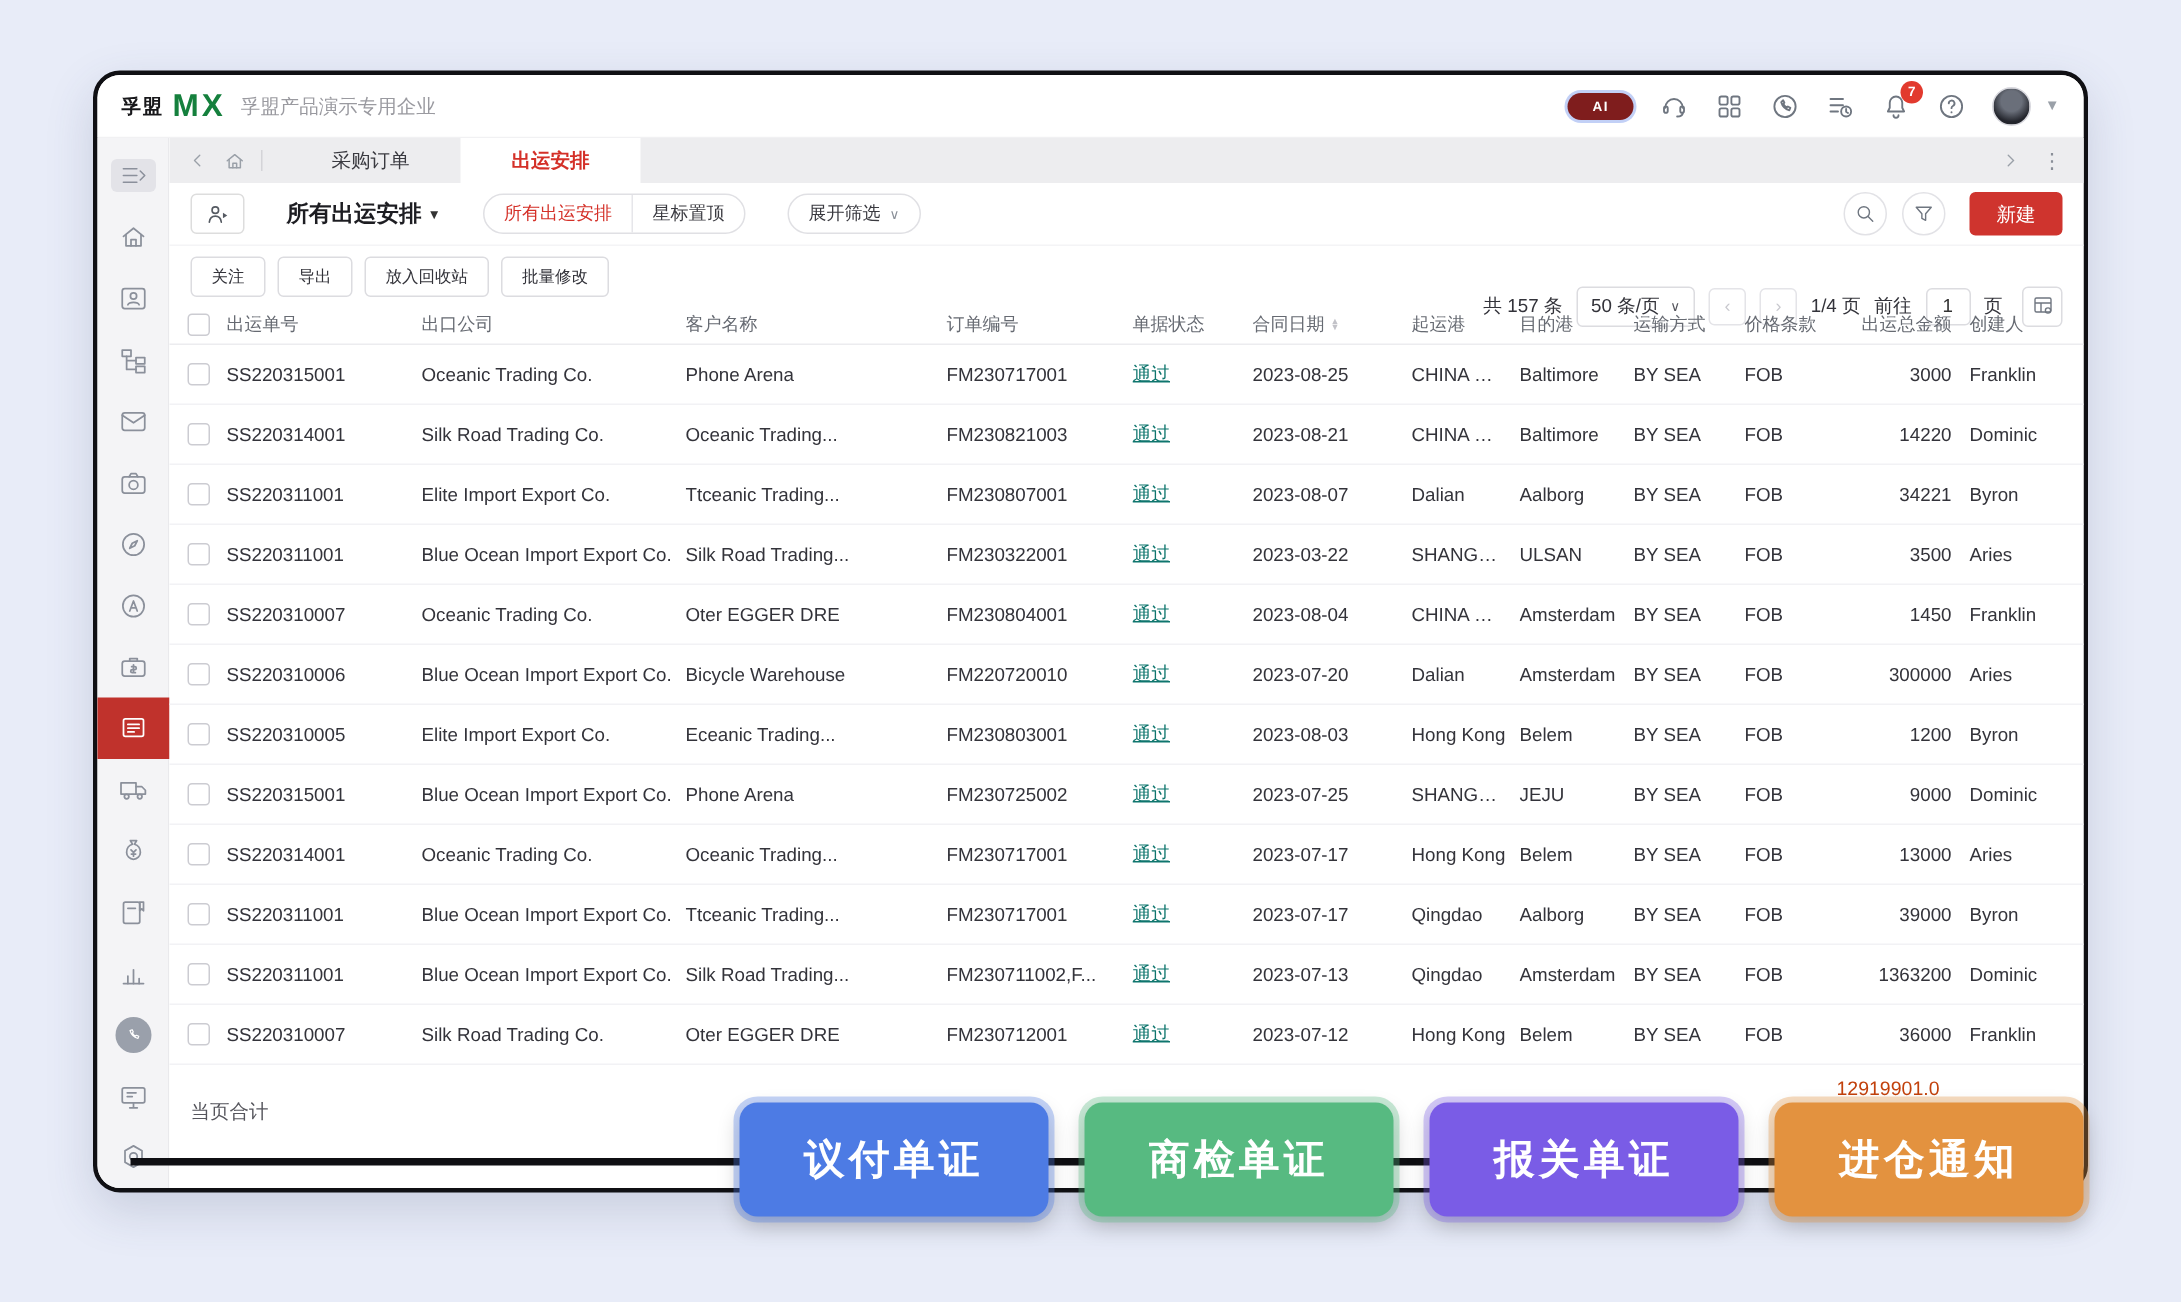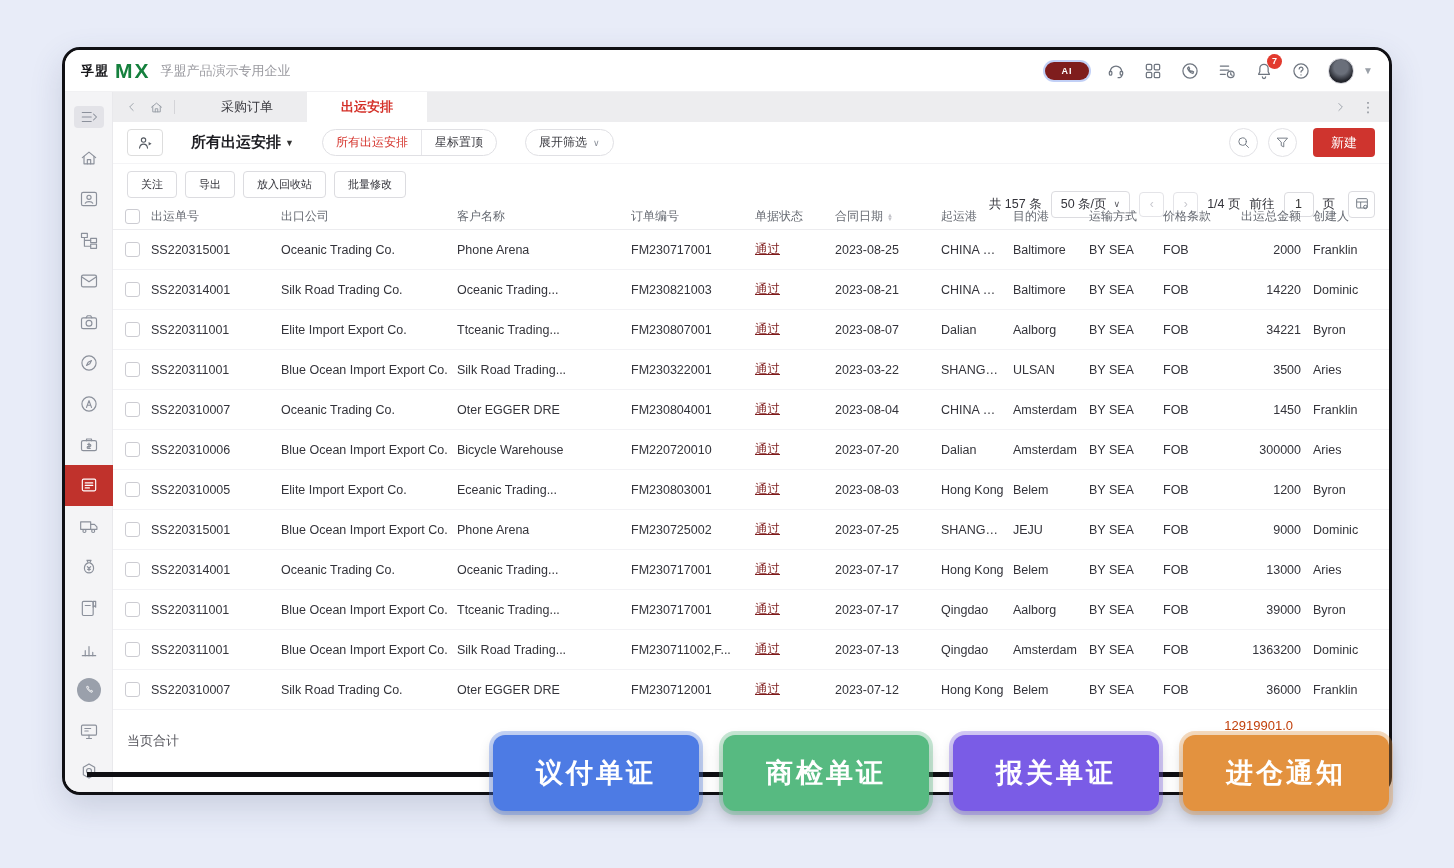--- a/index.html
+++ b/index.html
@@ -92,21 +92,21 @@
 
   
   :root { --cols: 38px 130px 176px 174px 124px 80px 106px 72px 76px 74px 76px 64px 1fr; }
   .thead { display:grid; grid-template-columns:var(--cols); height:26px; align-items:center;
            font-size:12px; color:#666a72; border-bottom:1px solid #ececef; }
   .trow { display:grid; grid-template-columns:var(--cols); height:40px; align-items:center;
           font-size:12.5px; color:#33333a; border-bottom:1px solid #f2f2f5; }
   .cell { white-space:nowrap; overflow:hidden; text-overflow:ellipsis; padding-right:8px; }
   .cb-cell { display:flex; justify-content:center; }
   .checkbox { width:15px; height:15px; border:1px solid #ccccd2; border-radius:3px; background:#fff; }
-  .status-link { color:#7f1d1d; text-decoration:underline; }
+  .status-link { color:#0f766e; text-decoration:underline; }
   .amount { text-align:right; padding-right:2px; }
   .creator { padding-left:10px; }
   .sort-ic { display:inline-flex; flex-direction:column; line-height:4px; font-size:6px; color:#c2c2c8;
              margin-left:4px; vertical-align:middle; }
   .summary { height:82px; position:relative; font-size:13px; color:#55555c; }
   .summary-label { position:absolute; left:14px; top:22px; }
   .summary-total { position:absolute; right:96px; top:8px; color:#c2410c; font-size:13px; }
 
   
   .flow-line { position:absolute; left:22px; top:722px; width:1180px; height:5px; background:#0f0f13; z-index:4; }
@@ -411,21 +411,21 @@
     <div class="cell">SS220315001</div>
     <div class="cell">Oceanic Trading Co.</div>
     <div class="cell">Phone Arena</div>
     <div class="cell">FM230717001</div>
     <div class="cell"><span class="status-link">通过</span></div>
     <div class="cell">2023-08-25</div>
     <div class="cell">CHINA MA...</div>
     <div class="cell">Baltimore</div>
     <div class="cell">BY SEA</div>
     <div class="cell">FOB</div>
-    <div class="cell amount">2000</div>
+    <div class="cell amount">3000</div>
     <div class="cell creator">Franklin</div>
   </div>
             <div class="trow">
     <div class="cb-cell">
                 <div class="checkbox"></div>
               </div>
     <div class="cell">SS220314001</div>
     <div class="cell">Silk Road Trading Co.</div>
     <div class="cell">Oceanic Trading...</div>
     <div class="cell">FM230821003</div>

